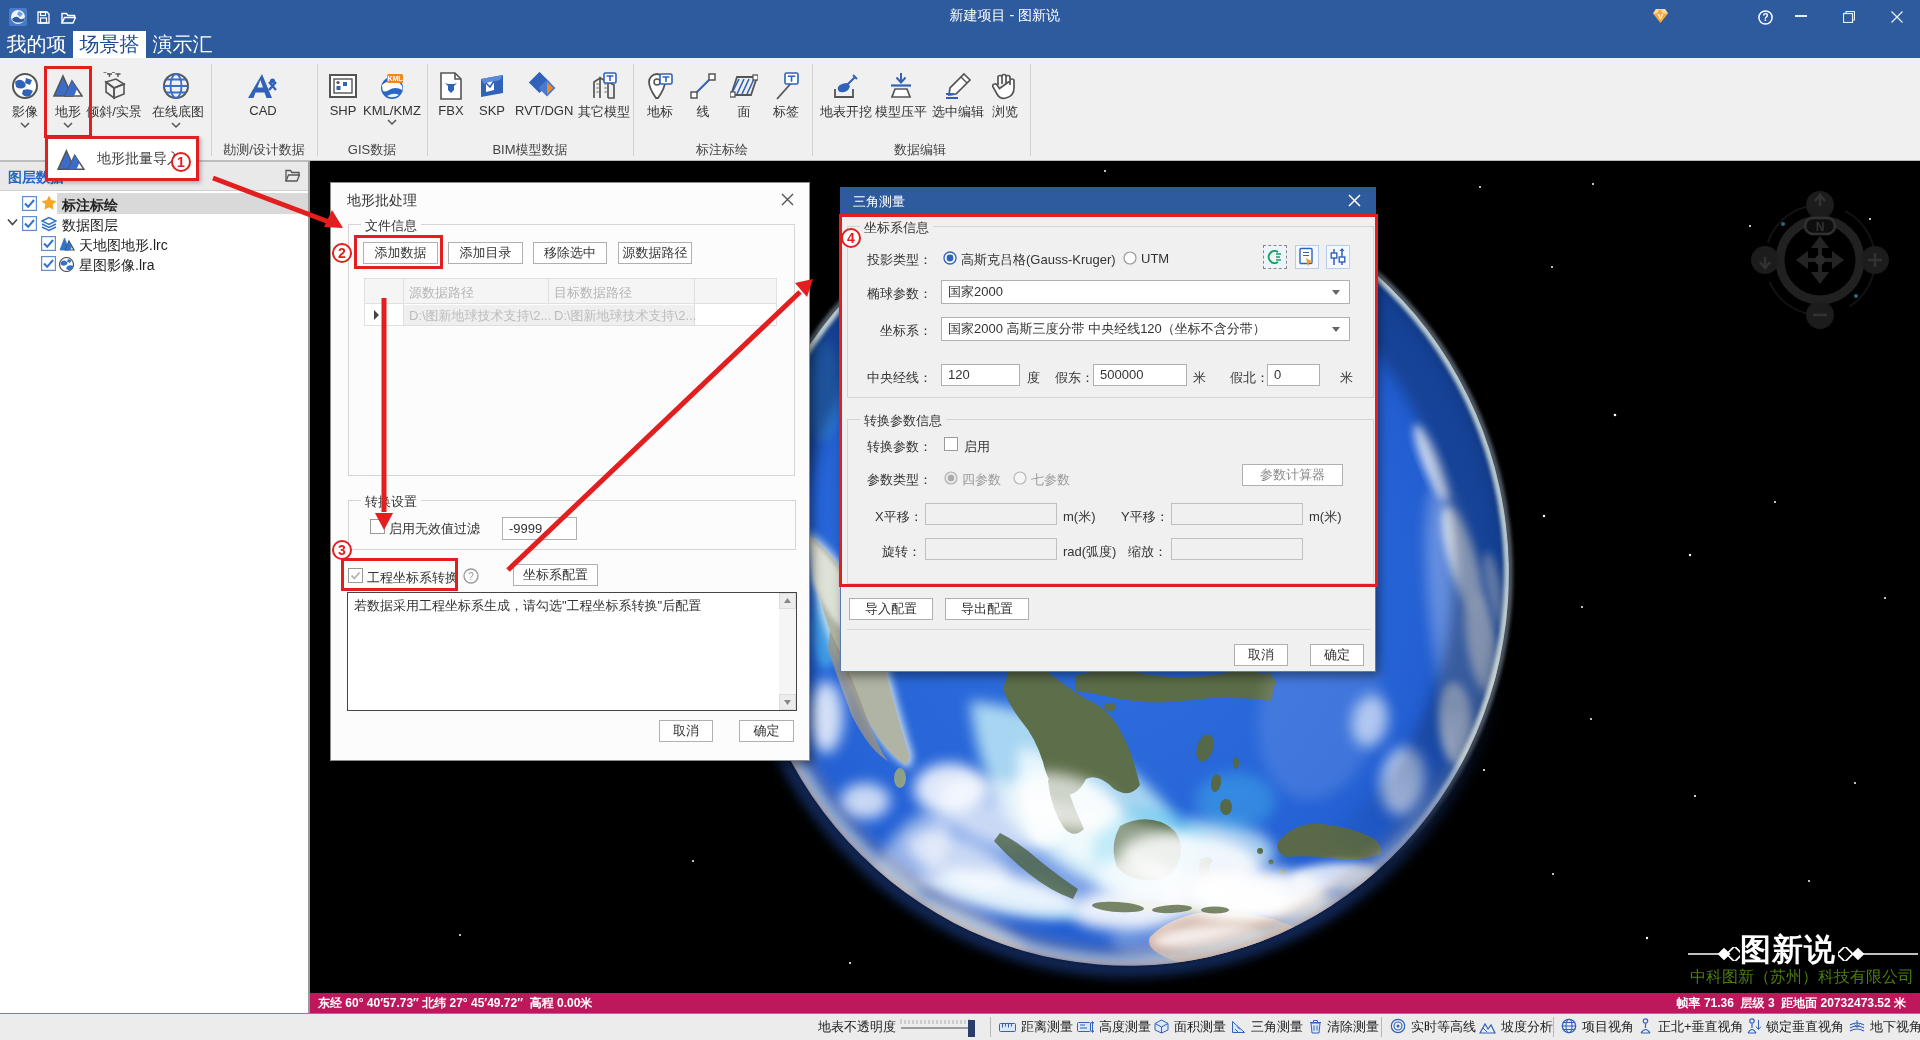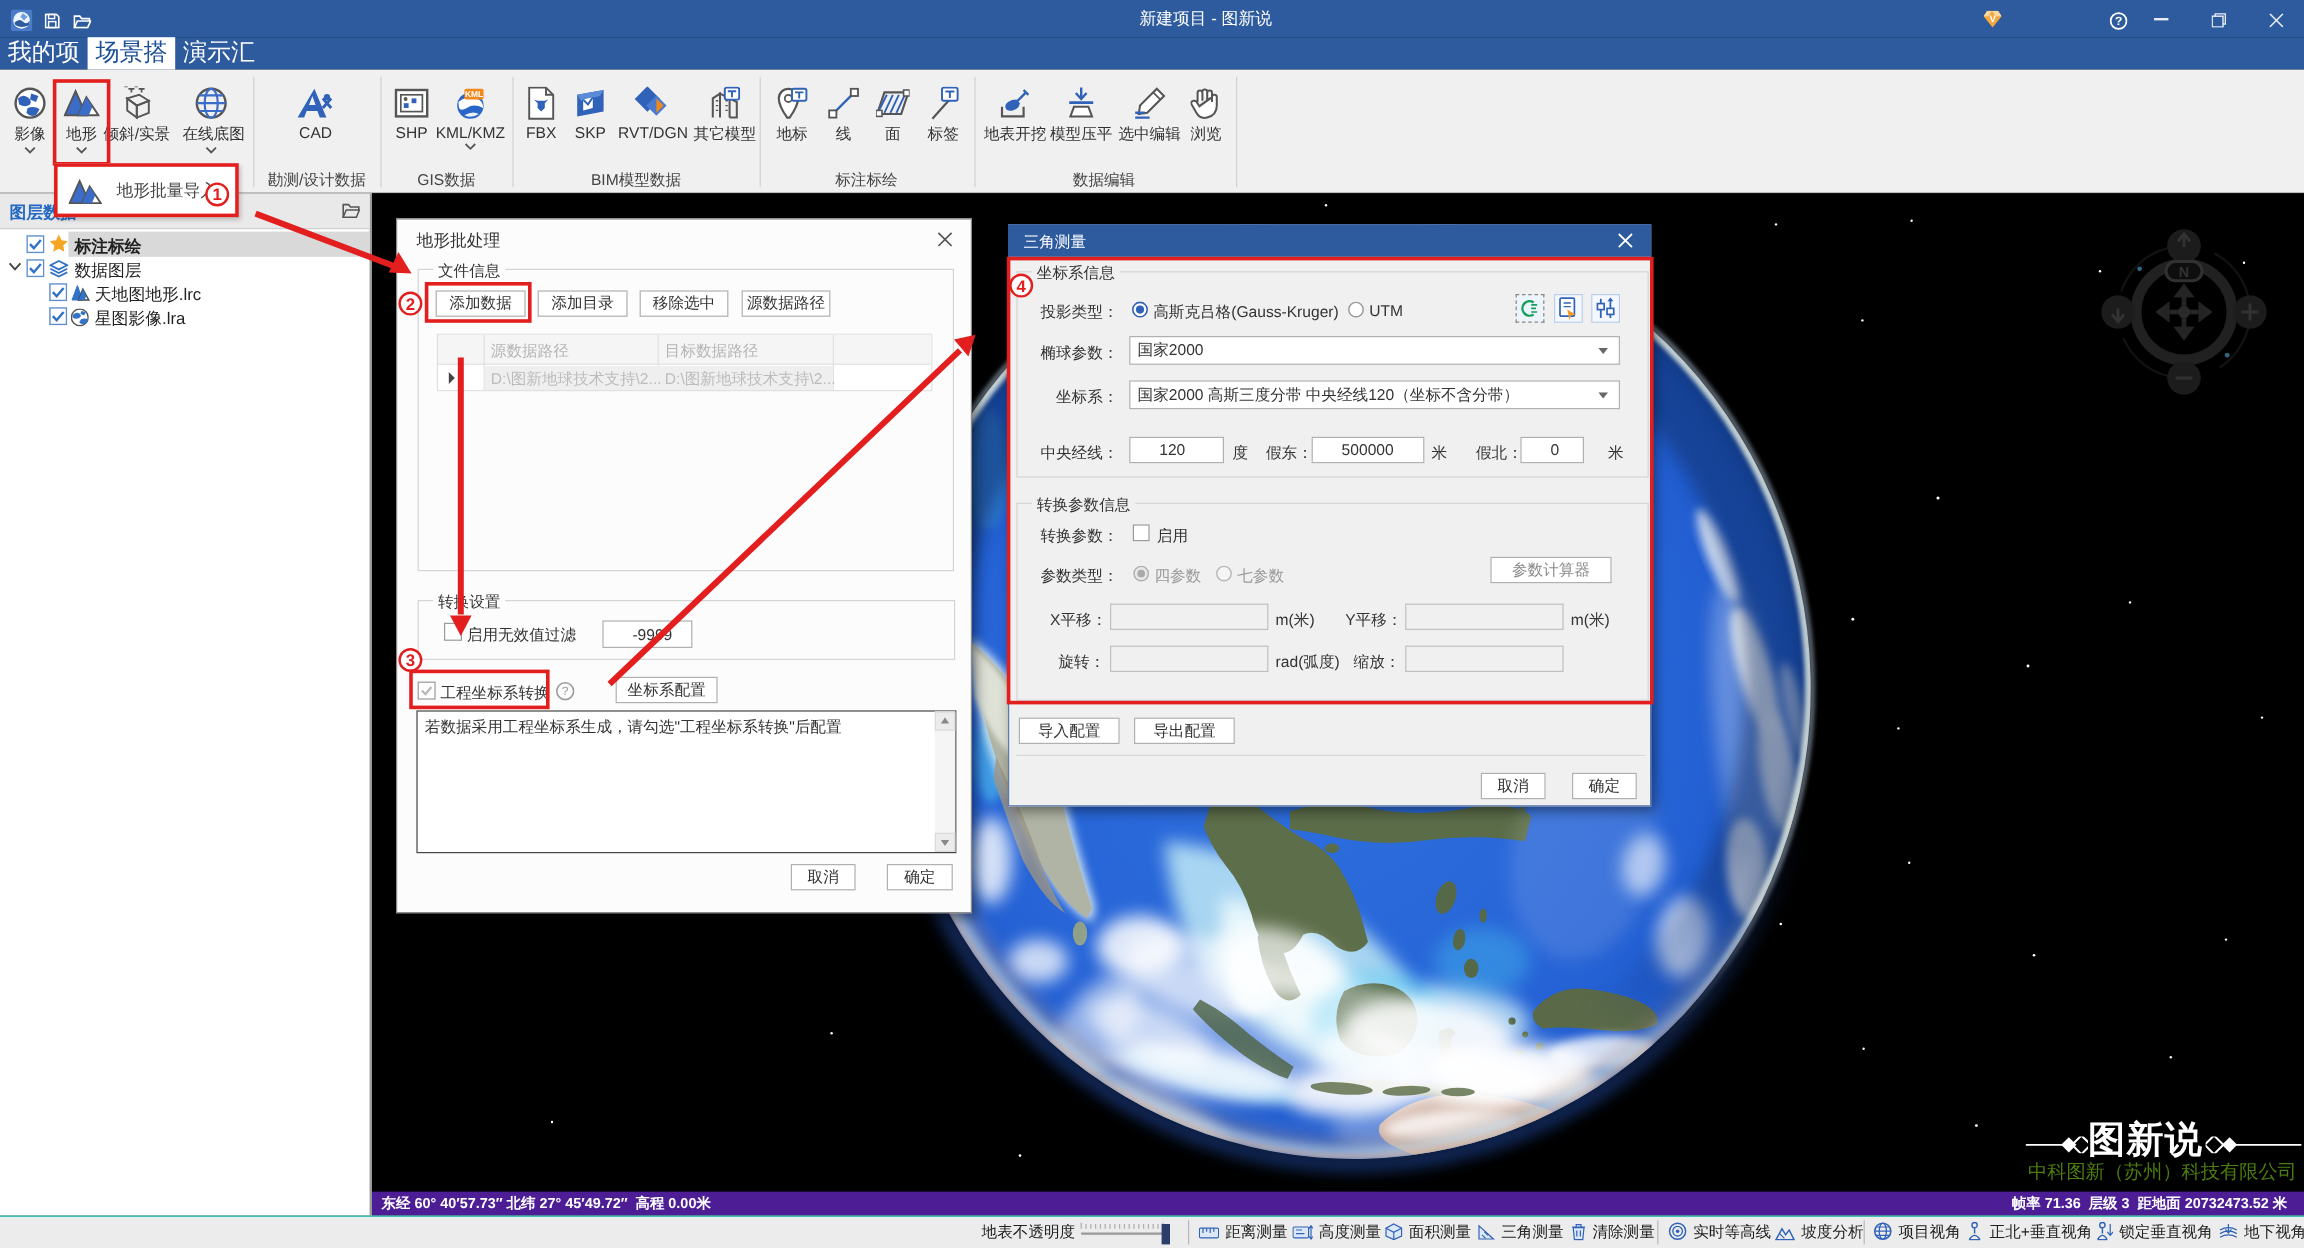--- a/index.html
+++ b/index.html
@@ -19,38 +19,38 @@
 .ritem { position:absolute; top:8px; text-align:center; font-size:13px; color:#333; }
 .ritem svg { display:block; margin:0 auto; }
 .rlabel { margin-top:3px; white-space:nowrap; }
 .chev { margin-top:1px; height:8px; }
 #leftpanel { left:0; top:161px; width:310px; height:852px; background:#fff;
   border-right:2px solid #9a9a9a; border-top:1px solid #bcbcbc;}
 #lp-head { position:absolute; left:0; top:0; width:308px; height:29px;
   background:#e9e9e9; border-bottom:1px solid #cfcfcf; }
 #lp-title { position:absolute; left:8px; top:7px; color:#2468c4; font-size:14px; font-weight:bold; }
 #viewport { left:310px; top:161px; width:1610px; height:852px; background:#000; overflow:hidden; }
-#coordbar { left:310px; top:993px; width:1610px; height:20px; background:#4c1d95;
+#coordbar { left:310px; top:993px; width:1610px; height:20px; background:#be185d;
   color:#fff; font-size:12px; font-weight:bold; line-height:20px; }
 #statusbar { left:0; top:1013px; width:1920px; height:27px; background:#ececec;
   border-top:1px solid #14b8a6; font-size:13px; color:#222; }
 .sbtn { position:absolute; top:0; height:26px; line-height:26px; white-space:nowrap; }
 .sbtn svg { vertical-align:-3px; margin-right:5px; }
 .ssep { position:absolute; top:3px; width:1px; height:20px; background:#b8b8b8; }
 .dlg1 { left:330px; top:182px; width:480px; height:579px; background:#fcfcfc;
   border:1px solid #8c8c8c; box-shadow:3px 4px 10px rgba(0,0,0,0.45); font-size:13px; color:#333; }
 .dlg2 { left:840px; top:187px; width:536px; height:485px; background:#f0f0f0;
   border:1px solid #5a7bb0; box-shadow:3px 4px 10px rgba(0,0,0,0.45); font-size:13px; color:#333; }
 .grp { position:absolute; border:1px solid #d5d5d5; }
 .grp > .gt { position:absolute; top:-8px; left:12px; background:inherit;
   padding:0 4px; font-size:13px; color:#333; }
 .btn { position:absolute; background:#fff; border:1px solid #b0b0b0; text-align:center;
   font-size:13px; color:#333; }
 .inp { position:absolute; background:#fff; border:1px solid #b0b0b0; font-size:13px;
-  color:#333; padding-left:24px; }
+  color:#333; padding-left:6px; }
 .inpd { position:absolute; background:#f0f0f0; border:1px solid #c0c0c0; }
 .sel { position:absolute; background:#fff; border:1px solid #b0b0b0; font-size:13px;
   color:#333; padding-left:6px; }
 .sel:after { content:""; position:absolute; right:9px; top:9px; border:4px solid transparent;
   border-top:5px solid #666; }
 .cb { position:absolute; width:15px; height:15px; background:#fff; border:1px solid #9a9a9a; }
 .redbox { position:absolute; border:3px solid #e21e1e; }
 .rnum { position:absolute; width:20px; height:20px; border:2px solid #e21e1e; border-radius:50%;
   background:#fff; color:#e21e1e; font-size:14px; font-weight:bold; text-align:center;
   line-height:17px; }

